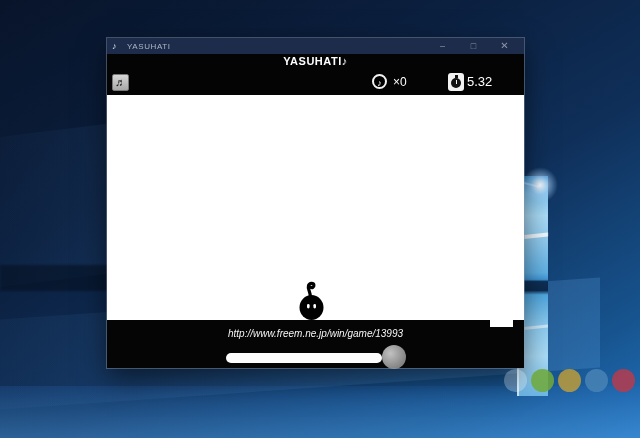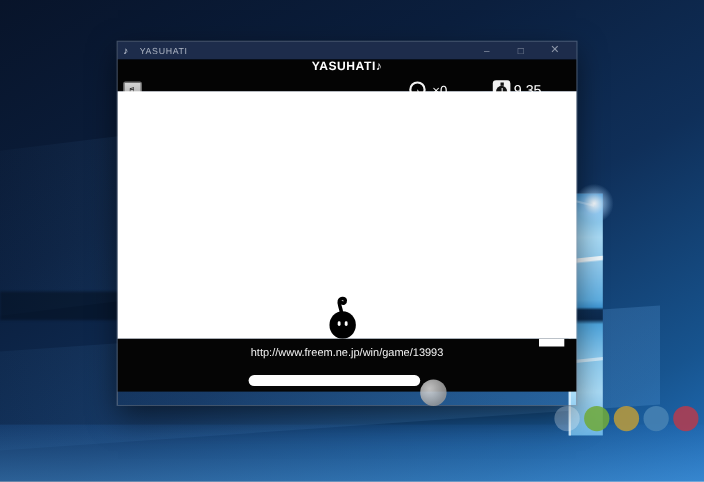--- a/index.html
+++ b/index.html
@@ -38,42 +38,42 @@
   .gwindow { position:absolute; left:107px; top:38px; width:417px; height:330px;
            box-shadow: 0 0 0 1px rgba(140,152,172,0.45), 0 10px 26px rgba(0,0,0,0.55); }
   .titlebar { height:16px; background:#1d2c4b; display:flex; align-items:center; padding-left:5px; }
   .appicon { color:#d8dee8; font-size:9px; line-height:16px; width:12px; }
   .titletext { color:#aeb6c4; font-size:8px; letter-spacing:0.6px; margin-left:3px; }
   .wcontrols { margin-left:auto; display:flex; padding-right:4px; }
   .wbtn { width:31px; height:16px; line-height:16px; text-align:center;
            color:#8d96a8; font-size:9px; cursor:default; }
   .wbtn.close { font-size:10px; }
 
-  .gheader { position:relative; height:29px; background:#040404; }
+  .gheader { position:relative; height:41px; background:#040404; }
   .gtitle { position:absolute; top:1px; left:0; width:100%; text-align:center;
            color:#fff; font-size:11px; font-weight:bold; letter-spacing:0.5px; }
   .micbtn { position:absolute; left:5px; top:20px; width:17px; height:17px;
            background:linear-gradient(180deg,#d6d6d6,#a8a8a8); border:1px solid #777;
            border-radius:2px; color:#111; font-size:11px; line-height:15px; text-align:center; }
   .notedisc { position:absolute; left:265px; top:20px; width:15px; height:15px;
            border:2px solid #f2f2f2; border-radius:50%; background:#000;
            color:#fff; font-size:9px; line-height:14px; text-align:center; }
   .counter { position:absolute; left:286px; top:21px; color:#fff; font-size:12px; }
   .stopwatch { position:absolute; left:341px; top:19px; width:16px; height:18px;
            background:#f2f2f2; border-radius:3px; }
   .sw-dial { position:absolute; left:3px; top:5px; width:10px; height:10px;
            border-radius:50%; background:#111; }
   .sw-btn { position:absolute; left:6.5px; top:1.5px; width:3px; height:3px; background:#111; }
   .sw-hand { position:absolute; left:7.5px; top:7px; width:1.5px; height:4px; background:#f2f2f2; }
   .timer { position:absolute; left:360px; top:20px; color:#fff; font-size:13px; }
 
   .playfield { position:relative; height:225px; background:#ffffff; }
   .character { position:absolute; left:192px; top:186px; }
 
-  .gfooter { position:relative; height:48px; background:#050505; }
+  .gfooter { position:relative; height:48px; background:#050505;font-style:italic; }
   .notch { position:absolute; left:383px; top:0; width:23px; height:7px; background:#ffffff; }
   .urltext { position:absolute; top:8px; left:0; width:100%; text-align:center;
            color:#f4f4f4; font-size:10px; }
   .pill { position:absolute; left:119px; top:33px; width:156px; height:10px;
            background:#fdfdfd; border-radius:5px; }
 
   
   .watermark { position:absolute; left:380px; top:338px; width:262px; height:40px;
            z-index:60; opacity:0.95; font-style:italic; font-weight:bold; white-space:nowrap; }
   .wm-circle { position:absolute; left:2px; top:7px; width:24px; height:24px; border-radius:50%;
@@ -117,21 +117,21 @@
     <div class="gheader">
       <div class="gtitle">YASUHATI♪</div>
       <div class="micbtn">♬</div>
       <div class="notedisc">♪</div>
       <div class="counter">×0</div>
       <div class="stopwatch">
         <div class="sw-btn"></div>
         <div class="sw-dial"></div>
         <div class="sw-hand"></div>
       </div>
-      <div class="timer">9.35</div>
+      <div class="timer">5.32</div>
     </div>
 
     <div class="playfield">
       <svg class="character" width="25" height="39" viewBox="0 0 25 39">
         <path d="M11.5,16 C11,10 8.5,7.5 9.5,4.5 C10.5,1.6 14.6,1.6 14.9,4.2 C15.1,6.2 13,7.2 11.8,6.2" fill="none" stroke="#000" stroke-width="3.2" stroke-linecap="round"></path>
         <ellipse cx="12.5" cy="26.5" rx="12" ry="12.5" fill="#000"></ellipse>
         <rect x="8" y="23" width="2.6" height="4.4" rx="1.3" fill="#fff"></rect>
         <rect x="14.4" y="23" width="2.6" height="4.4" rx="1.3" fill="#fff"></rect>
       </svg>
     </div>

